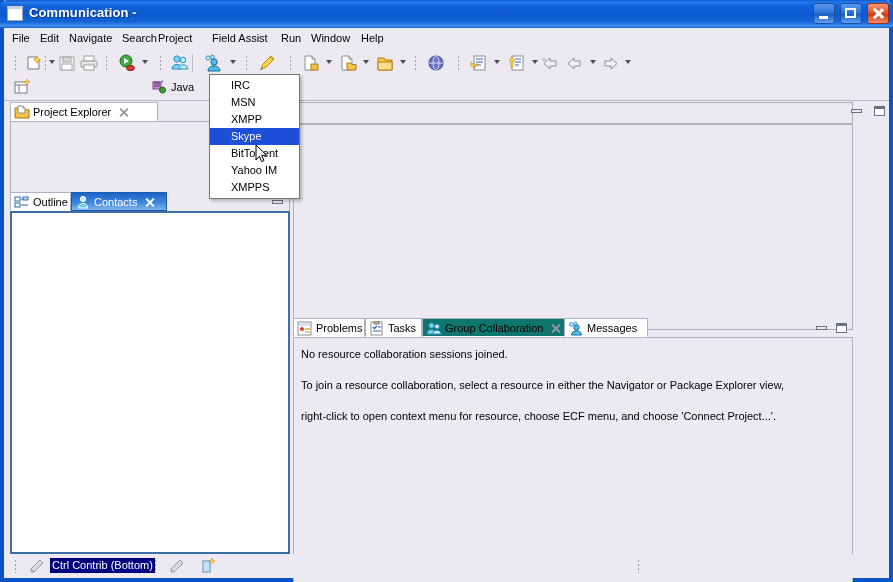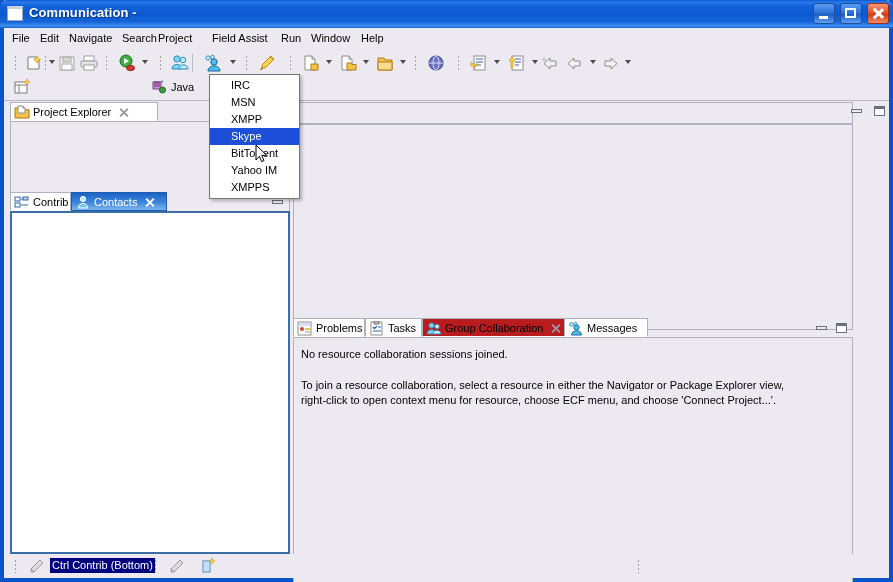--- a/index.html
+++ b/index.html
@@ -675,21 +675,21 @@
       <div class="panel-tabrow">
         <span class="vtab active-light" style="left:0;width:61px">
           <span class="ti">
             <svg width="16" height="15" viewBox="0 0 16 15">
               <rect x="1" y="2" width="5" height="4" fill="#fff" stroke="#2c66ab"></rect>
               <rect x="1" y="8" width="5" height="4" fill="#fff" stroke="#2c66ab"></rect>
               <path d="M7 4h7M7 10h7" stroke="#2c66ab"></path>
               <rect x="9" y="2" width="5" height="3" fill="#cfe0f5" stroke="#2c66ab"></rect>
             </svg>
           </span>
-          <span>Contrib</span>
+          <span>Outline</span>
         </span>
         <span class="vtab active-blue" style="left:61px;width:96px">
           <span class="ti">
             <svg width="16" height="15" viewBox="0 0 16 15">
               <circle cx="8" cy="4" r="2.6" fill="#bfe9fb" stroke="#fff"></circle>
               <path d="M3.5 13c0-3 2-4.6 4.5-4.6s4.5 1.6 4.5 4.6z" fill="#6fc7ef" stroke="#fff"></path>
             </svg>
           </span>
           <span>Contacts</span>
           <span class="xclose xglyph white"></span>
@@ -730,21 +730,21 @@
           <span class="ti">
             <svg width="16" height="15" viewBox="0 0 16 15">
               <rect x="2" y="1" width="11" height="13" fill="#fff" stroke="#8c8c8c"></rect>
               <rect x="5" y="0" width="5" height="3" fill="#b7b7b7" stroke="#777"></rect>
               <path d="M4 6l1.5 1.5L8 5" stroke="#2a62b0" fill="none" stroke-width="1.4"></path>
               <path d="M9 6h3M4 10h8" stroke="#2a62b0"></path>
             </svg>
           </span>
           <span>Tasks</span>
         </span>
-        <span class="vtab active-light" style="left:129px;width:150px;background:#b91c1c;border-bottom-color:#fff">
+        <span class="vtab active-light" style="left:129px;width:150px;background:#0f766e;border-bottom-color:#fff">
           <span class="ti">
             <svg width="16" height="15" viewBox="0 0 16 15">
               <circle cx="5.5" cy="4.5" r="2.6" fill="#7fd2f5" stroke="#2d8fc0"></circle>
               <path d="M1 13c0-2.7 2-4.2 4.5-4.2S10 10.3 10 13z" fill="#7fd2f5" stroke="#2d8fc0"></path>
               <circle cx="11" cy="5.5" r="2.3" fill="#cfeefc" stroke="#2d8fc0"></circle>
               <path d="M7 13c0-2.3 1.8-3.6 4-3.6s4 1.3 4 3.6z" fill="#cfeefc" stroke="#2d8fc0"></path>
             </svg>
           </span>
           <span>Group Collaboration</span>
           <span class="xclose xglyph"></span>
@@ -763,21 +763,21 @@
       </div>
       <span class="panel-minmax" style="right:25px;top:4px">
         <span class="icon-min"></span>
       </span>
       <span class="panel-minmax" style="right:5px;top:4px">
         <span class="icon-max"></span>
       </span>
       <div class="panel-body" style="left:0;top:19px;width:560px;height:263px">
         <div class="bv-text" style="left:7px;top:10px">No resource collaboration sessions joined.</div>
         <div class="bv-text" style="left:7px;top:41px">To join a resource collaboration, select a resource in either the Navigator or Package Explorer view,</div>
-        <div class="bv-text" style="left:7px;top:56px">right-click to open context menu for resource, choose ECF menu, and choose 'Connect Project...'.</div>
+        <div class="bv-text" style="left:7px;top:72px">right-click to open context menu for resource, choose ECF menu, and choose 'Connect Project...'.</div>
       </div>
     </div>
 
     <div class="dropdown" style="left:205px;top:46px;width:89px">
       <div class="dd-item">IRC</div>
       <div class="dd-item">MSN</div>
       <div class="dd-item">XMPP</div>
       <div class="dd-item selected">Skype</div>
       <div class="dd-item">BitTorrent</div>
       <div class="dd-item">Yahoo IM</div>

